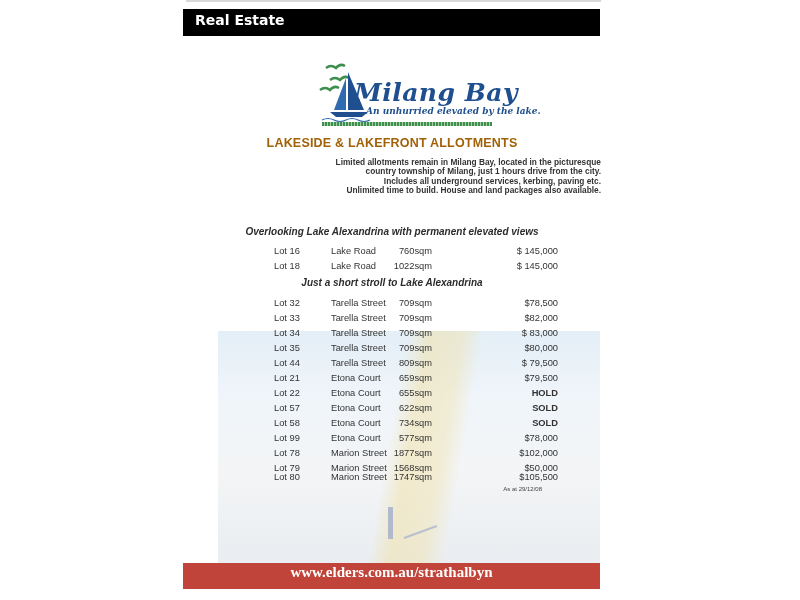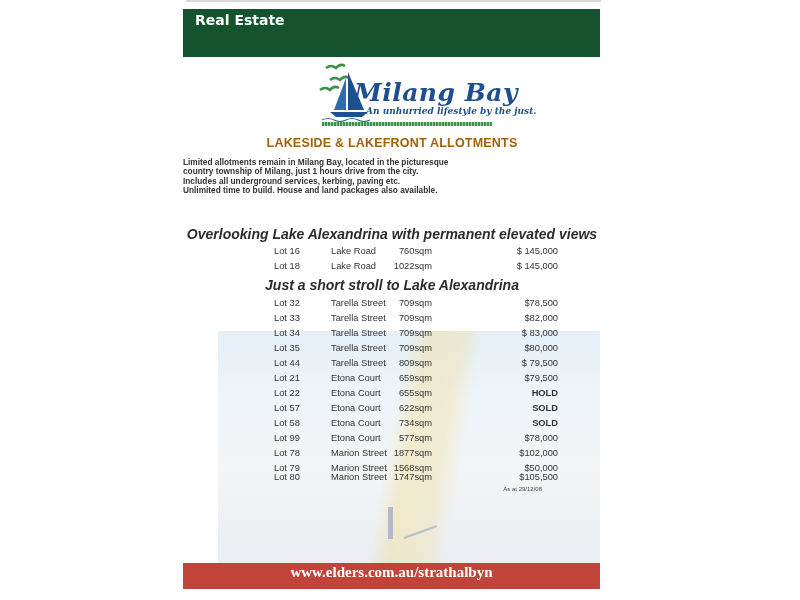--- a/index.html
+++ b/index.html
@@ -7,22 +7,22 @@
       width: 800px; height: 600px; background: #ffffff; position: relative; overflow: hidden;
       font-family: "Liberation Sans", sans-serif;
     }
     .page {
       position: absolute; left: 183px; top: 0; width: 418px; height: 600px; background: #fff;
     }
     .top-edge {
       position: absolute; left: 186px; top: 0; width: 415px; height: 2px; background: #d8d8d8;
     }
     .header-band {
-      position: absolute; left: 183px; top: 9px; width: 417px; height: 48px;
-      background: #14532d;
+      position: absolute; left: 183px; top: 9px; width: 417px; height: 27px;
+      background: #000000;
     }
     .header-band span {
       position: absolute; left: 12px; top: 3px; color: #fff; font-weight: bold;
       font-size: 14px; font-family: "DejaVu Sans", sans-serif;
     }
     .bg-photo {
       position: absolute; left: 218px; top: 331px; width: 382px; height: 232px;
       background:
         linear-gradient(100deg, transparent 45%, rgba(240,225,170,0.55) 50%, rgba(240,225,170,0.45) 58%, transparent 63%),
         linear-gradient(180deg, rgba(205,225,240,0.55) 0%, rgba(225,235,245,0.5) 30%, rgba(235,238,240,0.6) 60%, rgba(225,230,235,0.7) 100%);
@@ -38,26 +38,26 @@
       position: absolute; left: 366px; top: 106px; color: #1f4f8f; font-family: "DejaVu Serif", serif;
       font-style: italic; font-size: 9px; font-weight: bold;
     }
     .logo-grass { position: absolute; left: 322px; top: 122px; width: 170px; height: 4px;
       background: repeating-linear-gradient(90deg, #3e8f4e 0 2px, #a8cfa8 2px 3px); }
     .headline {
       position: absolute; left: 183px; top: 136px; width: 418px; text-align: center;
       font-weight: bold; font-size: 12.5px; color: #a16207; letter-spacing: 0.2px;
     }
     .intro {
-      position: absolute; left: 183px; top: 158px; width: 418px; text-align: left;
+      position: absolute; left: 183px; top: 158px; width: 418px; text-align: right;
       font-weight: bold; font-size: 8.3px; line-height: 9.4px; color: #333; white-space: pre-line;
     }
     .section {
       position: absolute; left: 183px; width: 418px; text-align: center;
-      font-weight: bold; font-style: italic; font-size: 14px; color: #2c2c2c;
+      font-weight: bold; font-style: italic; font-size: 10px; color: #2c2c2c;
     }
     .row { position: absolute; left: 16px; width: 800px; height: 15px; font-size: 9.3px; color: #333; }
     .row span { position: absolute; top: 0; white-space: nowrap; }
     .c-lot { left: 258px; }
     .c-street { left: 315px; text-align: right; }
     .c-area { right: 384px; text-align: left; }
     .c-price { right: 258px; text-align: right; }
     .c-price.status { font-weight: bold; margin-left: 22px; }
     .asat { position: absolute; right: 258px; top: 486px; font-size: 6px; color: #444; }
     .footer-band {
@@ -87,21 +87,21 @@
 <svg class="logo" viewBox="0 0 180 70">
   <path d="M8 8 q5 -4 10 0 q4 -5 9 -2" stroke="#3e8f4e" stroke-width="2.5" fill="none"></path>
   <path d="M12 20 q5 -4 10 0 q4 -5 9 -2" stroke="#3e8f4e" stroke-width="2.5" fill="none"></path>
   <path d="M2 30 q5 -4 10 0 q4 -5 9 -2" stroke="#3e8f4e" stroke-width="2.5" fill="none"></path>
   <path d="M30 12 L30 50 L46 50 Z" fill="#1f4f8f"></path>
   <path d="M28 18 L28 50 L16 50 Z" fill="#2f6bb0"></path>
   <path d="M12 52 L50 52 L44 57 L18 57 Z" fill="#1f4f8f"></path>
   <path d="M4 60 q6 -3 12 0 t12 0 t12 0 t12 0" stroke="#2f6bb0" stroke-width="1.2" fill="none"></path>
 </svg>
 <div class="logo-title">Milang Bay</div>
-<div class="logo-tag">An unhurried lifestyle by the just.</div>
+<div class="logo-tag">An unhurried elevated by the lake.</div>
 <div class="logo-grass"></div>
 
 <div class="headline">LAKESIDE &amp; LAKEFRONT ALLOTMENTS</div>
 <div class="intro">Limited allotments remain in Milang Bay, located in the picturesque
 country township of Milang, just 1 hours drive from the city.
 Includes all underground services, kerbing, paving etc.
 Unlimited time to build.   House and land packages also available.</div>
 
 <div class="section" style="top:226px">Overlooking Lake Alexandrina with permanent elevated views</div>
 

